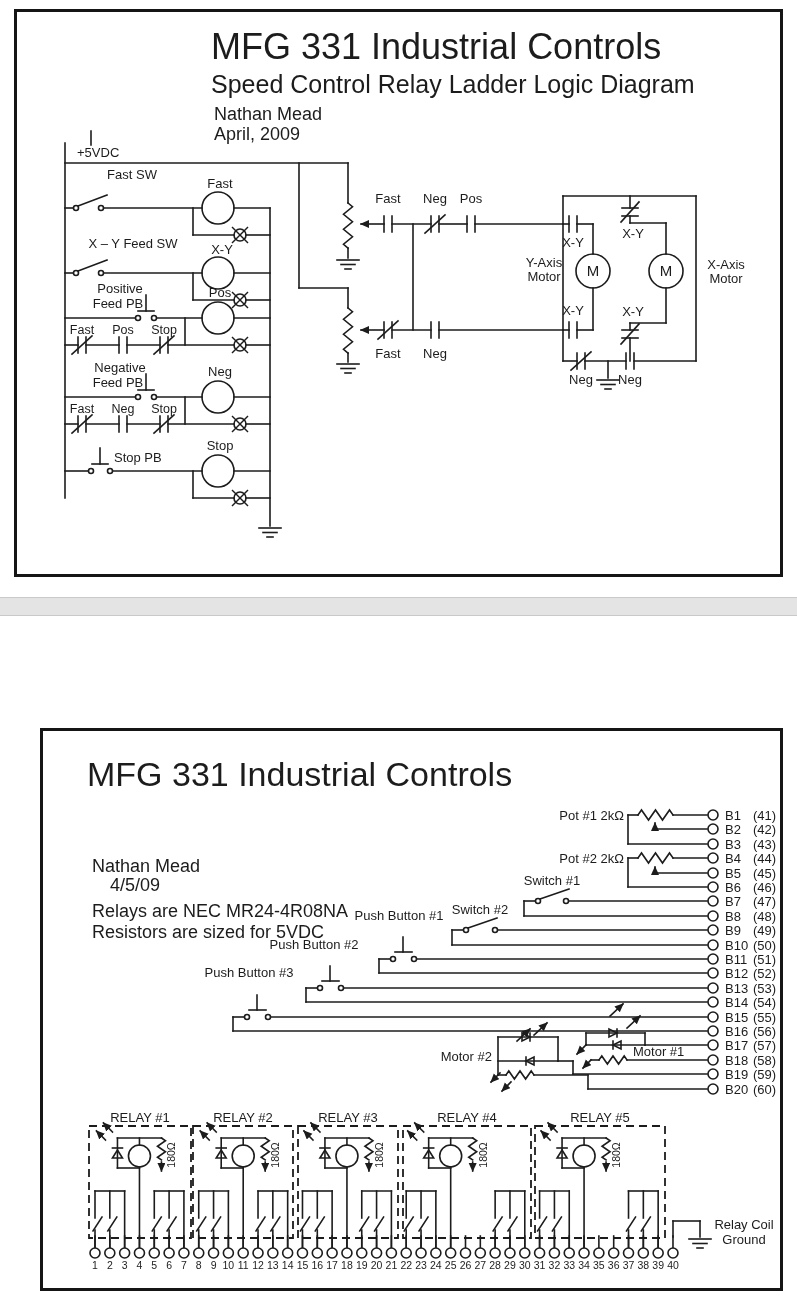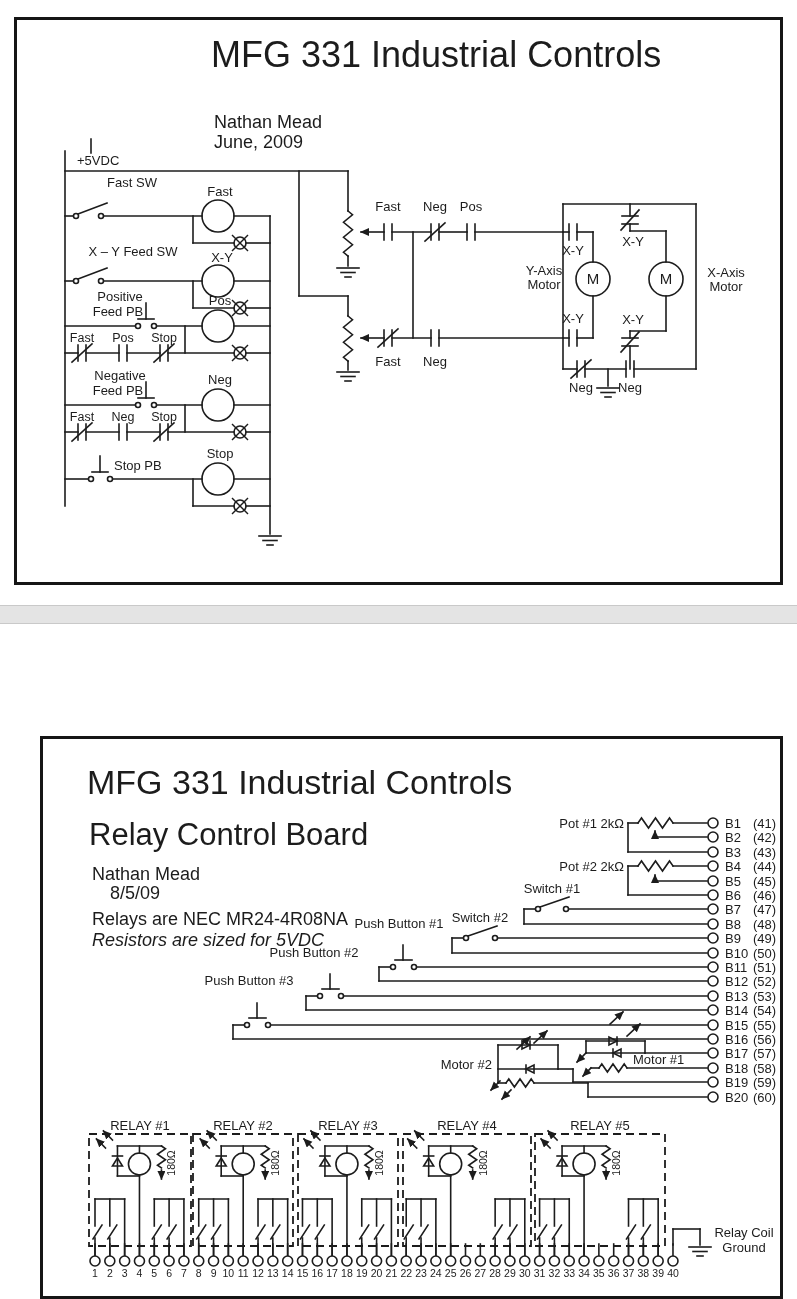--- a/index.html
+++ b/index.html
@@ -25,26 +25,27 @@
   svg text.ohm{font-size:10.5px;}
   svg text.m{font-size:15px;}
   .w{stroke:#1c1c1c;stroke-width:1.6;fill:none;stroke-linecap:square;}
   .thin{stroke:#1c1c1c;stroke-width:1.4;fill:none;}
   .dot{fill:#ffffff;stroke:#1c1c1c;stroke-width:1.6;}
   .dash{fill:none;stroke:#1c1c1c;stroke-width:1.8;stroke-dasharray:8 5;}
 </style>
 </head>
 <body>
 
-<div style="position:absolute;left:0;top:8px;width:797px;height:928px;">
+<div style="position:absolute;left:0;top:0;width:797px;height:928px;">
 
   <div id="page1" class="page">
     <div class="abs t1" style="left:194px;top:14px;">MFG 331 Industrial Controls</div>
+    <div class="abs t2" style="left:194px;top:58px;">Speed Control Relay Ladder Logic Diagram</div>
     <div class="abs small" style="left:197px;top:92px;">Nathan Mead</div>
-    <div class="abs small" style="left:197px;top:112px;">June, 2009</div>
+    <div class="abs small" style="left:197px;top:112px;">April, 2009</div>
 
     <svg id="svg1" width="763" height="562" viewBox="0 0 763 562">
       <defs>
         <marker id="ah1" markerWidth="12" markerHeight="12" refX="8" refY="4" orient="auto" markerUnits="userSpaceOnUse">
           <path d="M0,0 L9,4 L0,8 z" fill="#1c1c1c"></path>
         </marker>
       </defs>
       <g>
 
         <line class="w" x1="48" y1="131" x2="48" y2="486"></line>
@@ -276,25 +277,24 @@
         <text x="709" y="257">X-Axis</text>
         <text x="709" y="271">Motor</text>
       </g>
     </svg>
   </div>
 
   <div class="divider"></div>
 
   <div id="page2" class="page">
     <div class="abs t1b" style="left:44px;top:24px;">MFG 331 Industrial Controls</div>
-    <div class="abs t2b" style="left:46px;top:78px;">Relay Control Board</div>
     <div class="abs small" style="left:49px;top:125px;">Nathan Mead</div>
-    <div class="abs small" style="left:67px;top:144px;">8/5/09</div>
+    <div class="abs small" style="left:67px;top:144px;">4/5/09</div>
     <div class="abs small" style="left:49px;top:170px;text-align:right;">Relays are NEC MR24-4R08NA</div>
-    <div class="abs small" style="left:49px;top:191px;font-style:italic;">Resistors are sized for 5VDC</div>
+    <div class="abs small" style="left:49px;top:191px;">Resistors are sized for 5VDC</div>
 
     <svg id="svg2" width="737" height="557" viewBox="0 0 737 557">
       <defs>
         <marker id="ah2" markerWidth="12" markerHeight="12" refX="8" refY="4" orient="auto" markerUnits="userSpaceOnUse">
           <path d="M0,0 L9,4 L0,8 z" fill="#1c1c1c"></path>
         </marker>
       </defs>
       <g>
 
         <path class="w" d="M595,84 l3.5,-5 l7,10 l7,-10 l7,10 l7,-10 l3.5,5"></path>

